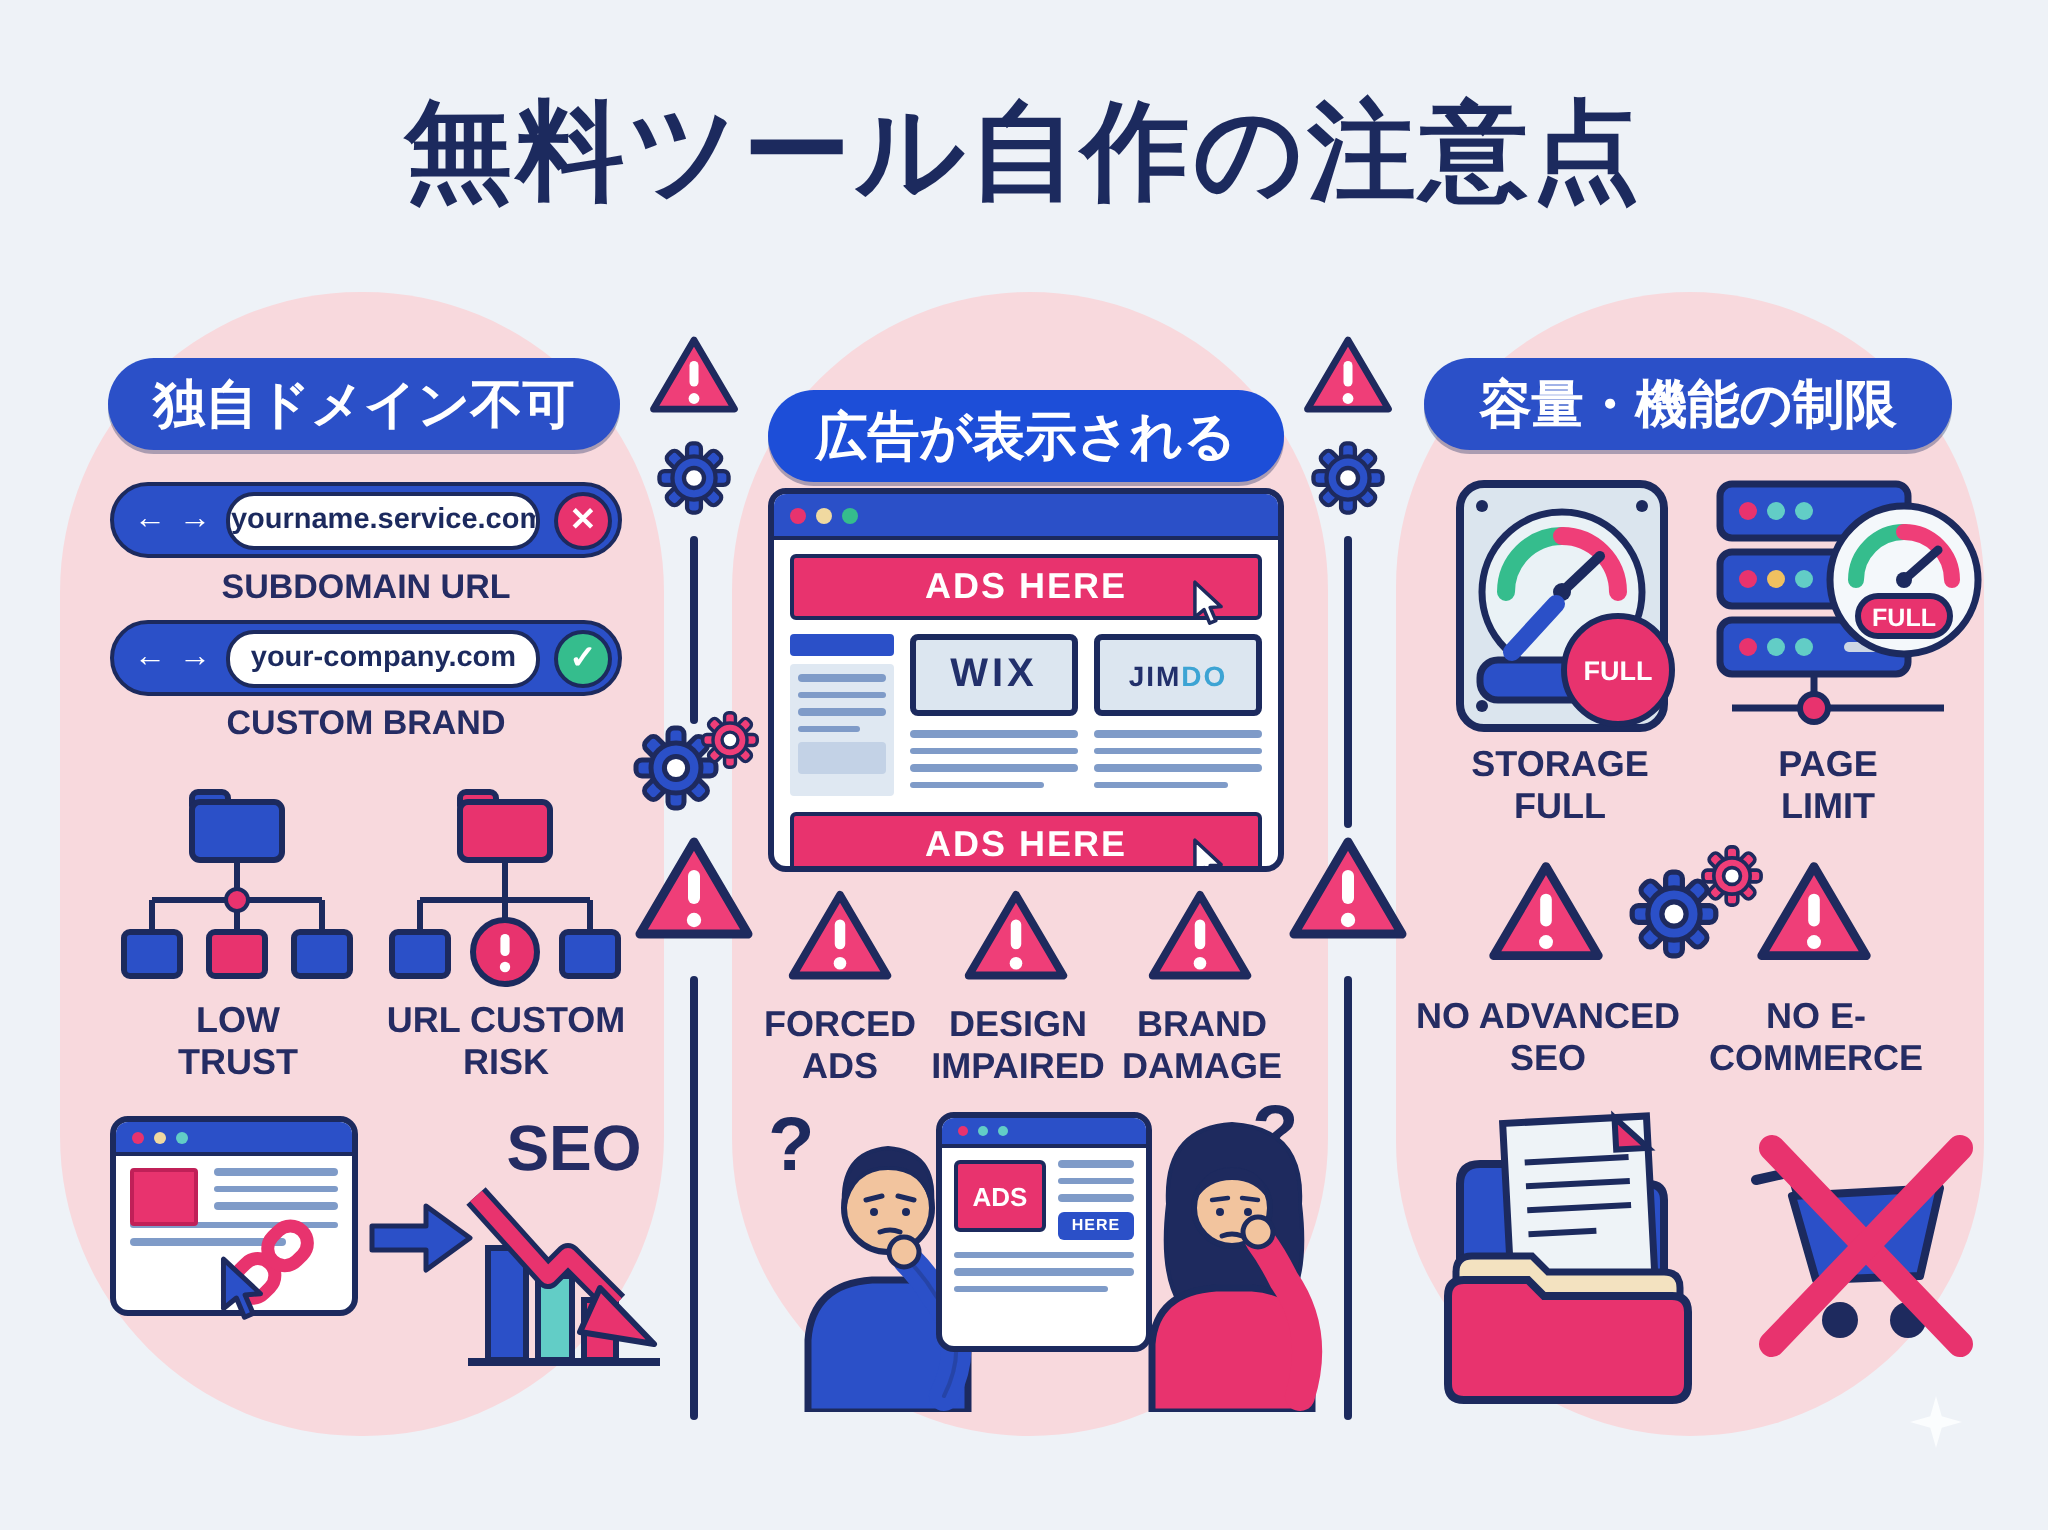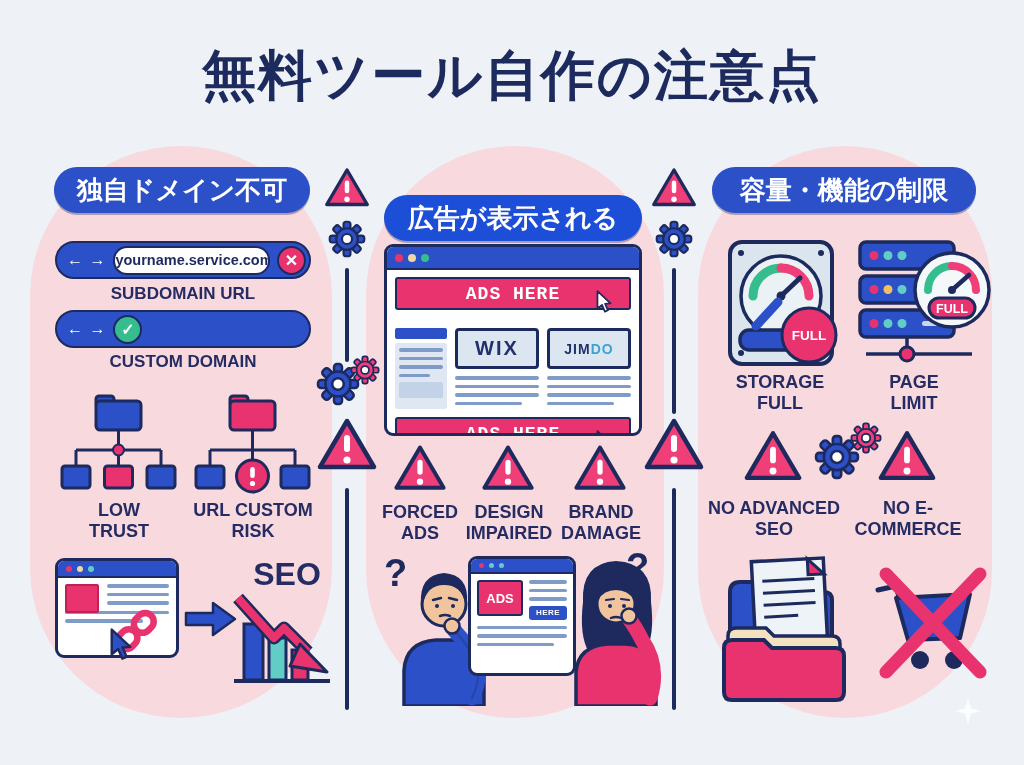--- a/index.html
+++ b/index.html
@@ -8,21 +8,21 @@
   .title{position:absolute;top:40px;left:0;right:0;margin:0;text-align:center;
          font-size:54px;font-weight:bold;color:#1c2a5e;letter-spacing:2px;font-family:Liberation Mono, monospace;}
   .blob{position:absolute;background:#f8d9dd;border-radius:150px;}
   .blob1{left:30px;top:146px;width:302px;height:572px;}
   .blob2{left:366px;top:146px;width:298px;height:572px;}
   .blob3{left:698px;top:146px;width:294px;height:572px;}
 
   .pill{position:absolute;height:46px;border-radius:24px;color:#fff;font-weight:bold;
         font-size:26px;display:flex;align-items:center;justify-content:center;
         box-shadow:0 2px 0 rgba(28,42,94,.35);}
-  .pill.blue{background:#2b50c8;}
+  .pill.blue{background:#2b50c8;margin-top:12px;}
   .pill.pink{background:#1d4ed8;margin-top:28px;}
   .pill1{left:54px;top:167px;width:256px;}
   .pill2{left:384px;top:167px;width:258px;}
   .pill3{left:712px;top:167px;width:264px;}
 
   .vline{position:absolute;width:3.5px;background:#1c2a5e;border-radius:2px;}
   .abs{position:absolute;}
 
   
   .urlbar{position:absolute;left:55px;width:256px;height:38px;background:#2b50c8;
@@ -43,23 +43,23 @@
   .caption.small{font-size:17px;}
 
   
   .bwin{position:absolute;background:#fff;border:3.5px solid #1c2a5e;border-radius:9px;
         box-sizing:border-box;overflow:hidden;}
   .bbar{background:#2b50c8;display:flex;align-items:center;gap:5px;padding-left:8px;
         border-bottom:2.5px solid #1c2a5e;}
   .dot{border-radius:50%;flex:0 0 auto;}
   .dot.p{background:#e8336e;} .dot.y{background:#f0d9a0;} .dot.g{background:#35bd8d;} .dot.t{background:#62cdc6;}
 
-  .adbanner{position:relative;margin:7px 8px 11px 8px;height:29px;background:#e8336e;
+  .adbanner{position:relative;margin:7px 8px 0 8px;height:29px;background:#e8336e;
             border:2.5px solid #1c2a5e;border-radius:3px;color:#fff;font-weight:bold;font-size:18px;
-            display:flex;align-items:center;justify-content:center;letter-spacing:1px;font-family:Liberation Mono, monospace;}
+            display:flex;align-items:center;justify-content:center;letter-spacing:1px;}
   .adbanner .cur{position:absolute;right:16px;top:11px;}
   .adcontent{display:flex;gap:8px;padding:7px 8px 0 8px;}
   .sbhead{height:11px;background:#2b50c8;border-radius:2px;margin-bottom:4px;}
   .sbpanel{background:#dfe8f2;border-radius:2px;padding:5px 4px 0 4px;box-sizing:border-box;}
   .ln{height:3.5px;background:#7f9bc8;border-radius:2px;margin-bottom:5px;}
   .brandbox{height:35px;border:3px solid #1c2a5e;background:#dce6f0;border-radius:4px;
             display:flex;align-items:center;justify-content:center;font-weight:bold;color:#22306b;}
   .qmark{position:absolute;font-size:38px;font-weight:bold;color:#1e2a5e;}
 
   .minibtn{background:#2b50c8;border-radius:3px;color:#fff;font-weight:bold;font-size:8px;
@@ -140,23 +140,24 @@
 
   <div class="urlbar" style="top:241px">
     <span class="arrows">← →</span>
     <span class="field">yourname.service.com</span>
     <span class="status bad">✕</span>
   </div>
   <div class="caption small" style="left:75px;top:284px;width:216px">SUBDOMAIN URL</div>
 
   <div class="urlbar" style="top:310px">
     <span class="arrows">← →</span>
+    <span class="field">your-company.com</span>
     <span class="status good">✓</span>
   </div>
-  <div class="caption small" style="left:75px;top:352px;width:216px">CUSTOM DOMAIN</div>
+  <div class="caption small" style="left:75px;top:352px;width:216px">CUSTOM BRAND</div>
 
   <svg class="abs" style="left:56px;top:388px" width="125" height="112">
     <g stroke="#1c2a5e" stroke-width="3" fill="none">
       <line x1="62.5" y1="42" x2="62.5" y2="62"></line>
       <line x1="20" y1="62" x2="105" y2="62"></line>
       <line x1="20" y1="62" x2="20" y2="78"></line>
       <line x1="62.5" y1="62" x2="62.5" y2="78"></line>
       <line x1="105" y1="62" x2="105" y2="78"></line>
     </g>
     <rect x="40" y="8" width="18" height="10" rx="3" fill="#2b50c8" stroke="#1c2a5e" stroke-width="3"></rect>

